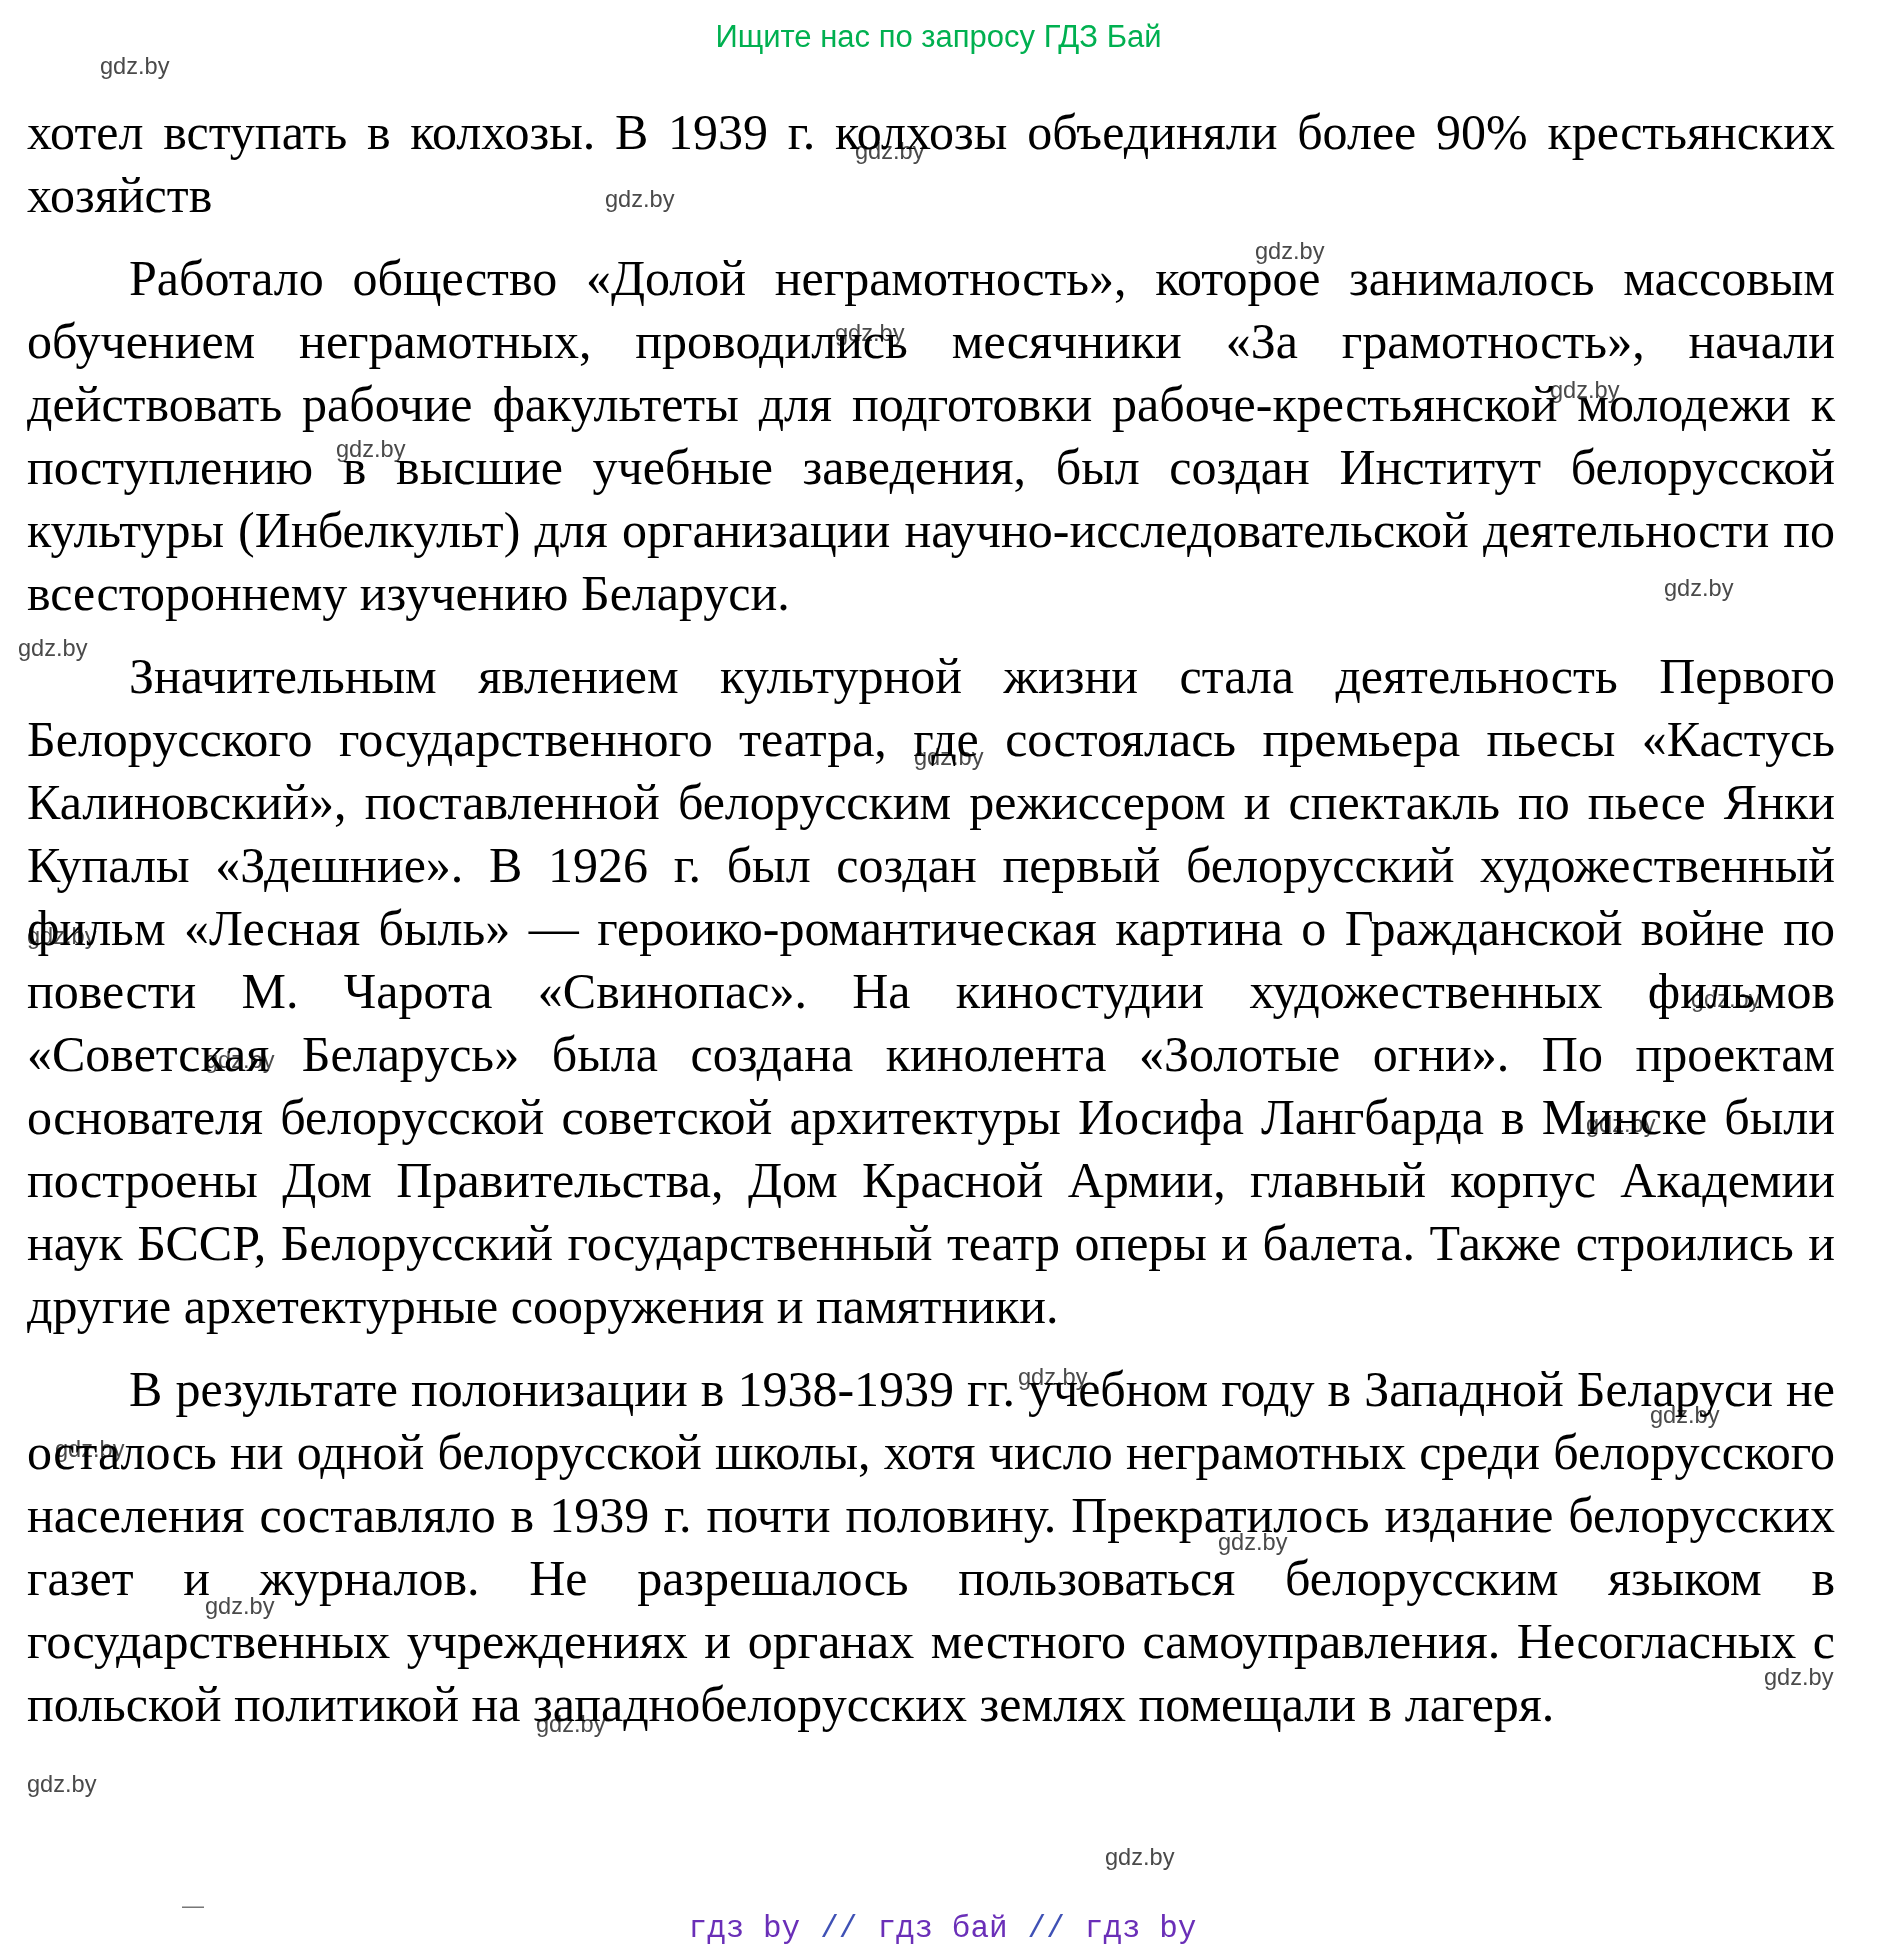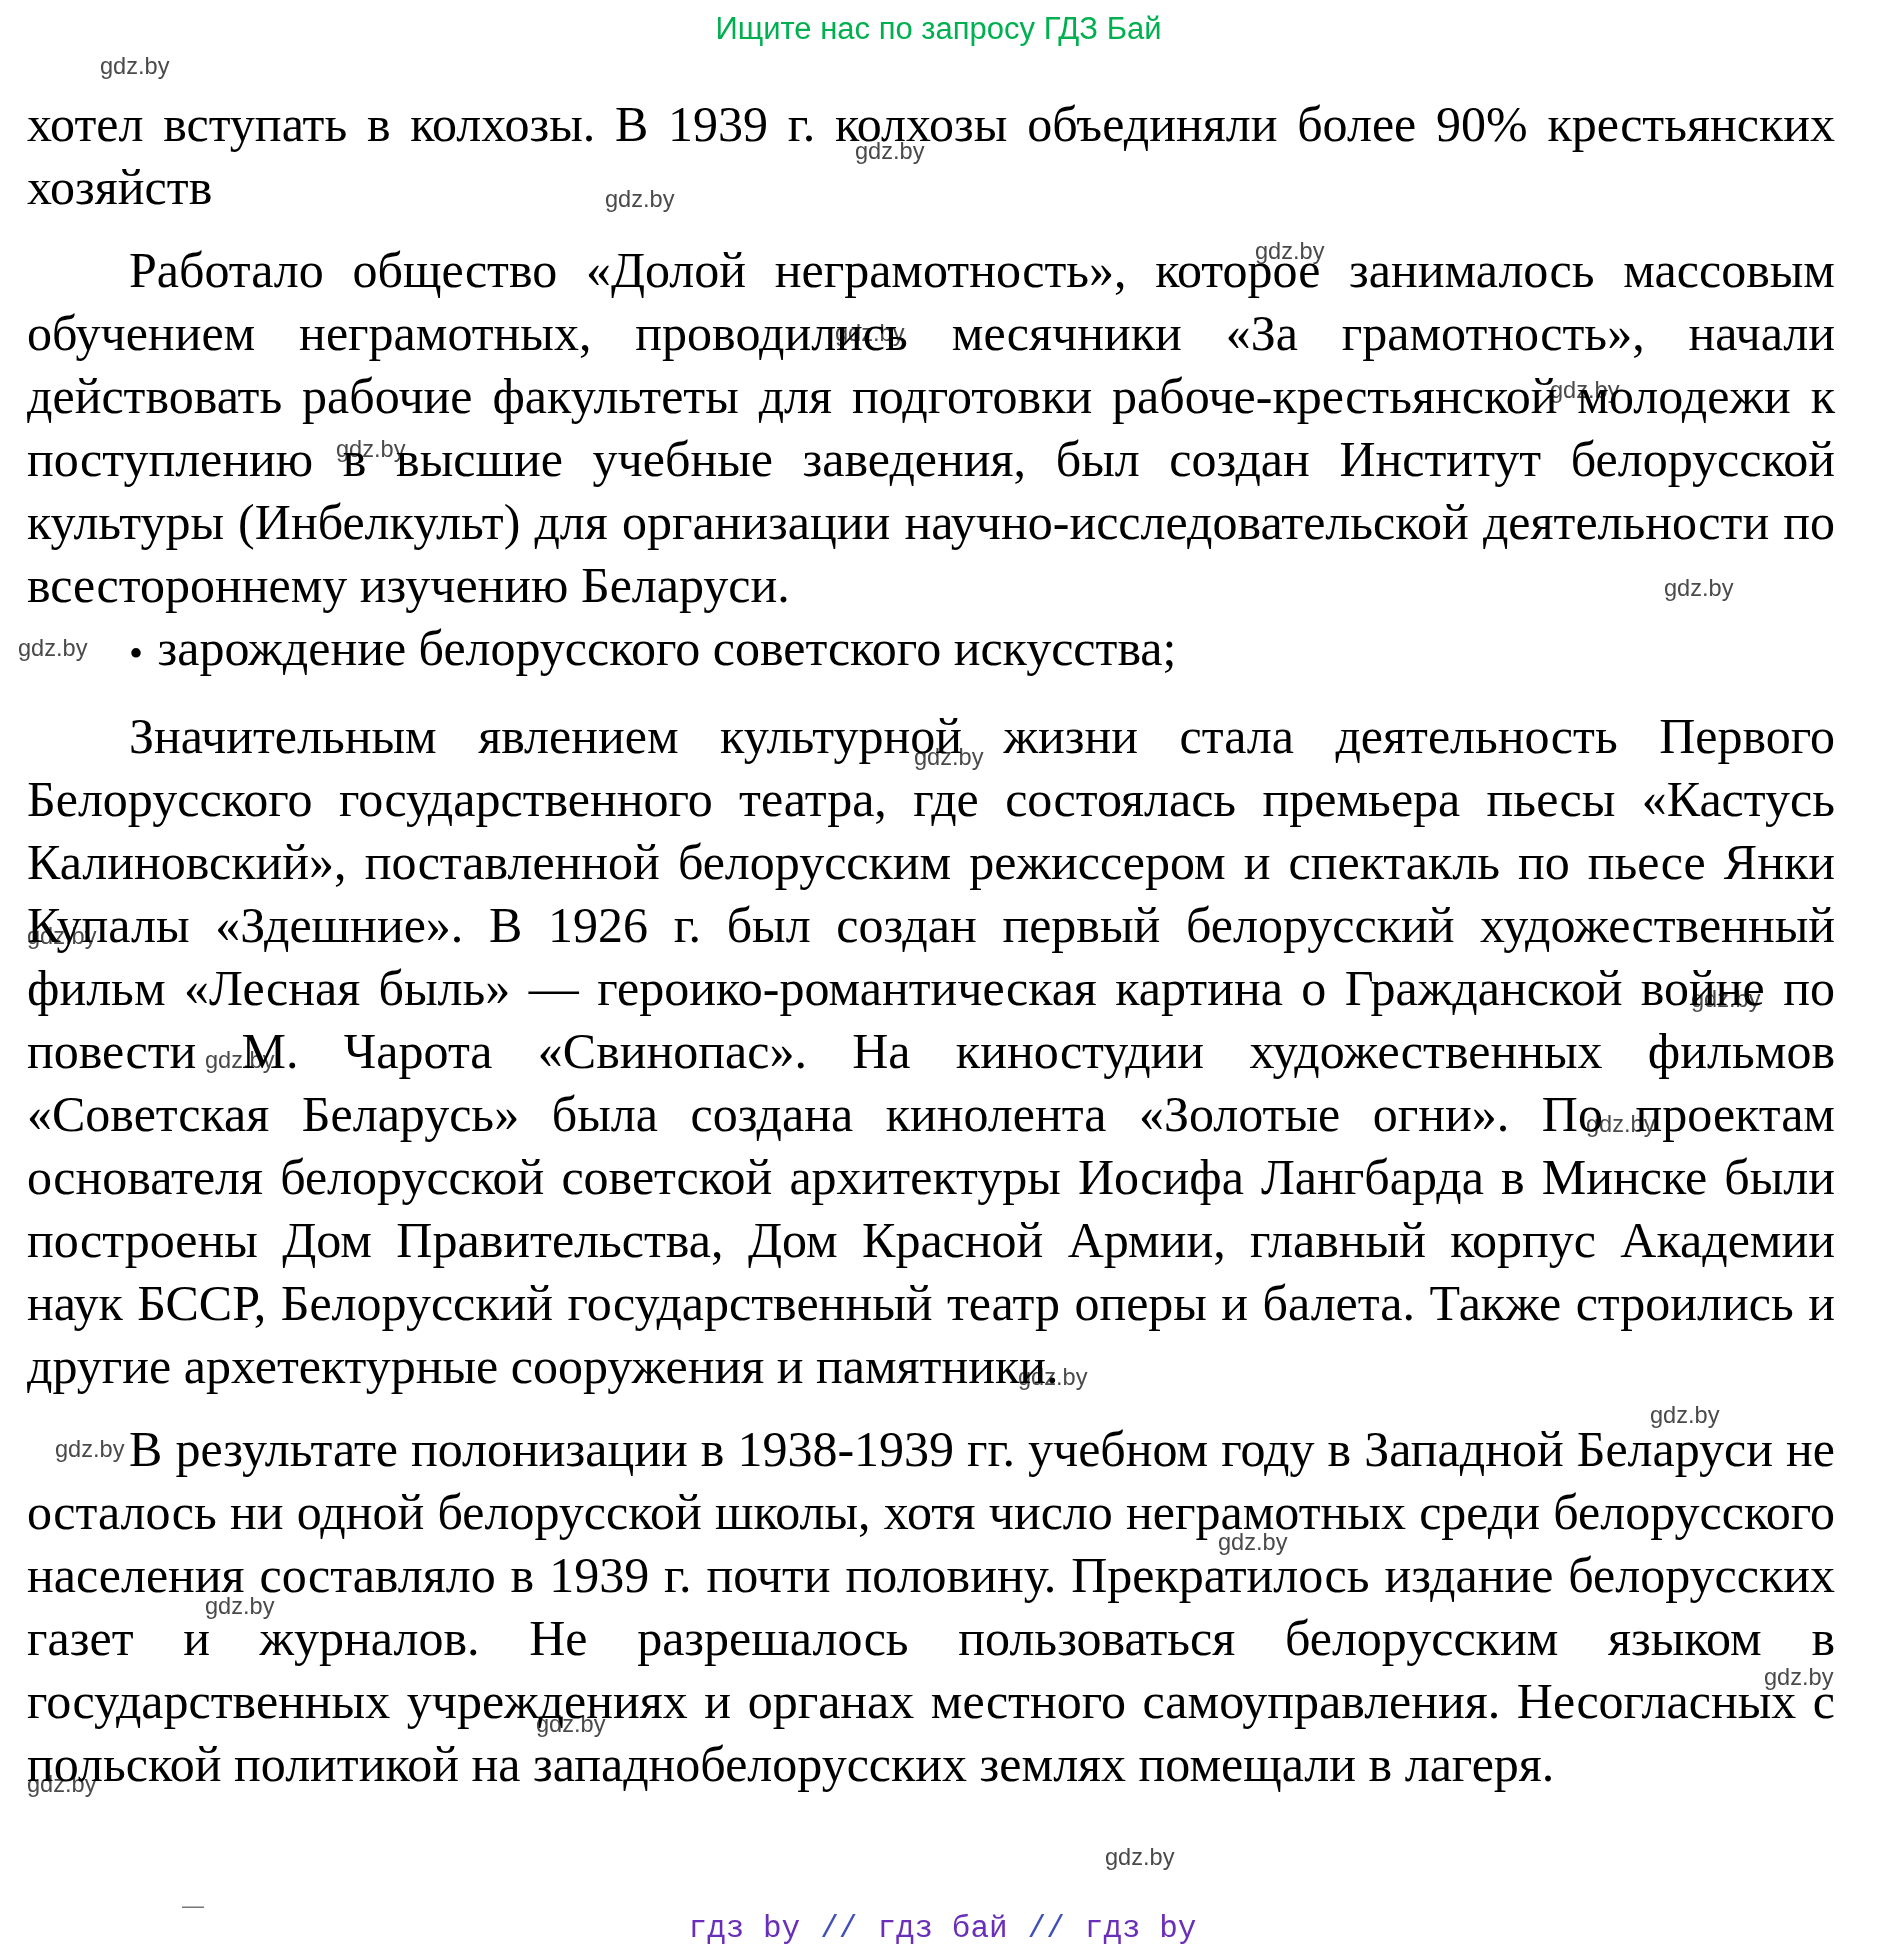--- a/index.html
+++ b/index.html
@@ -13,21 +13,21 @@
     overflow: hidden;
   }
   .page { position: relative; width: 100%; height: 100%; }
 
   .promo {
     text-align: center;
     font-family: "Liberation Sans", sans-serif;
     font-size: 31px;
     font-weight: 500;
     color: var(--promo-color, #00b050);
-    padding-top: 11px;
+    padding-top: 19px;
     position: relative;
     z-index: 2;
   }
 
   .doc {
     position: relative;
     z-index: 1;
     padding: 25.5px 42px 0 27px;
     font-size: 50px;
     line-height: 63px;
@@ -114,23 +114,20 @@
 
   <div class="promo">Ищите нас по запросу ГДЗ Бай</div>
 
   <div class="doc">
 
     <p class="para cont">хотел вступать в колхозы. В 1939 г. колхозы объединяли более 90% крестьянских хозяйств</p>
 
 
     <p class="para">Работало общество «Долой неграмотность», которое занималось массовым обучением неграмотных, проводились месячники «За грамотность», начали действовать рабочие факультеты для подготовки рабоче-крестьянской молодежи к поступлению в высшие учебные заведения, был создан Институт белорусской культуры (Инбелкульт) для организации научно-исследовательской деятельности по всестороннему изучению Беларуси.</p>
 
-    <div class="bullet-line">
-      <span class="bullet-char">•</span><span>зарождение белорусского советского искусства;</span>
-    </div>
 
     <p class="para">Значительным явлением культурной жизни стала деятельность Первого Белорусского государственного театра, где состоялась премьера пьесы «Кастусь Калиновский», поставленной белорусским режиссером и спектакль по пьесе Янки Купалы «Здешние». В 1926 г. был создан первый белорусский художественный фильм «Лесная быль» — героико-романтическая картина о Гражданской войне по повести М. Чарота «Свинопас». На киностудии художественных фильмов «Советская Беларусь» была создана кинолента «Золотые огни». По проектам основателя белорусской советской архитектуры Иосифа Лангбарда в Минске были построены Дом Правительства, Дом Красной Армии, главный корпус Академии наук БССР, Белорусский государственный театр оперы и балета. Также строились и другие архетектурные сооружения и памятники.</p>
 
 
     <p class="para">В результате полонизации в 1938-1939 гг. учебном году в Западной Беларуси не осталось ни одной белорусской школы, хотя число неграмотных среди белорусского населения составляло в 1939 г. почти половину. Прекратилось издание белорусских газет и журналов. Не разрешалось пользоваться белорусским языком в государственных учреждениях и органах местного самоуправления. Несогласных с польской политикой на западнобелорусских землях помещали в лагеря.</p>
 
   </div>
 
   <span class="artifact-dash" style="left: 182px; top: 1893px;">—</span>
 

